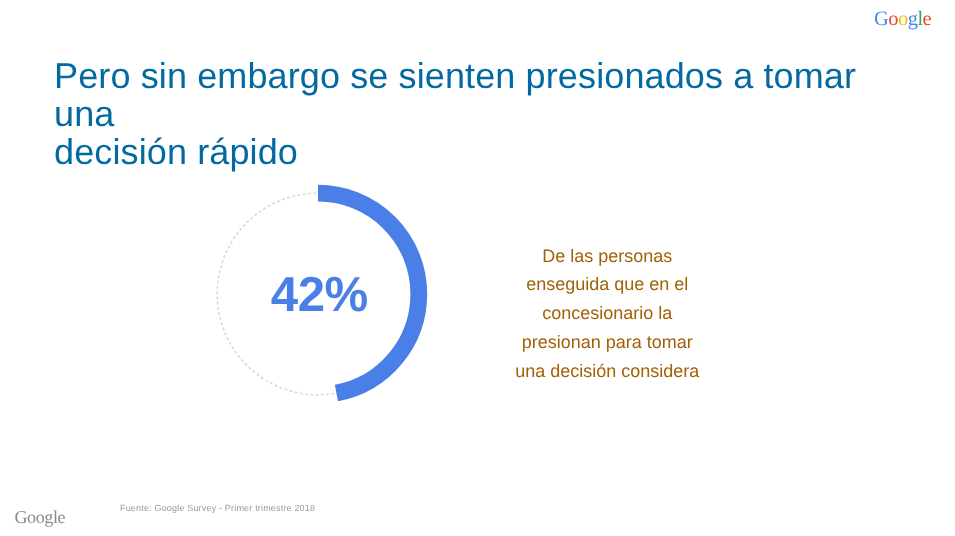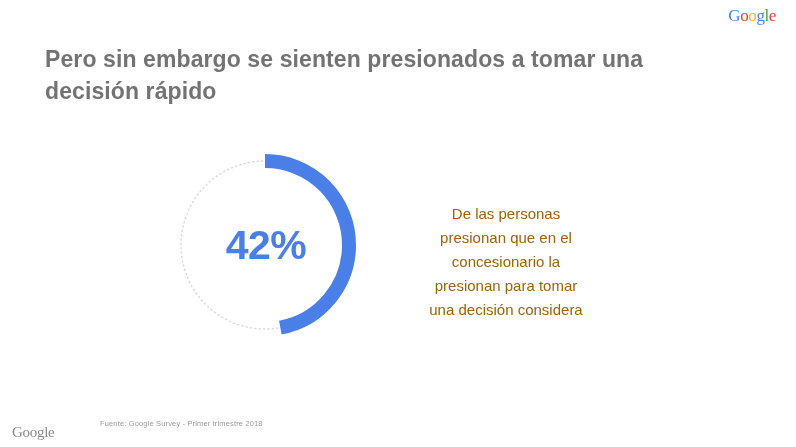--- a/index.html
+++ b/index.html
@@ -36,24 +36,24 @@
     user-select: none;
   }
   .google-logo-top span { font-family: "Liberation Serif", serif; }
 
   
   .title {
     position: absolute;
     left: 45px;
     top: 28px;
     width: 680px;
-    font-size: 23px;
+    font-size: 30px;
     line-height: 32px;
-    color: #737373;
-    font-weight: 700;
+    color: #0369a1;
+    font-weight: 400;
     letter-spacing: 0.1px;
   }
 
   
   .donut-wrap {
     position: absolute;
     left: 173px;
     top: 153px;
     width: 184px;
     height: 184px;
@@ -137,21 +137,21 @@
 
       <circle cx="92" cy="92" r="84" fill="none" stroke="#d9d9d9" stroke-width="1.4" stroke-dasharray="1.2 3.2" stroke-linecap="round"></circle>
 
       <circle id="donut-arc" cx="92" cy="92" r="84" fill="none" stroke="#4a7fe8" stroke-width="14" transform="rotate(-90 92 92)" stroke-dasharray="248.06015592745007 527.7875658030853"></circle>
     </svg>
     <div class="donut-value">42%</div>
   </div>
 
   <div class="callout-text">
     <span class="line">De las personas</span>
-    <span class="line">presionan que en el</span>
+    <span class="line">enseguida que en el</span>
     <span class="line">concesionario la</span>
     <span class="line">presionan para tomar</span>
     <span class="line">una decisión considera</span>
   </div>
 
   <div class="source-note">Fuente: Google Survey - Primer trimestre 2018</div>
 
   <div class="google-logo-bottom">Google</div>
 
 </div>

